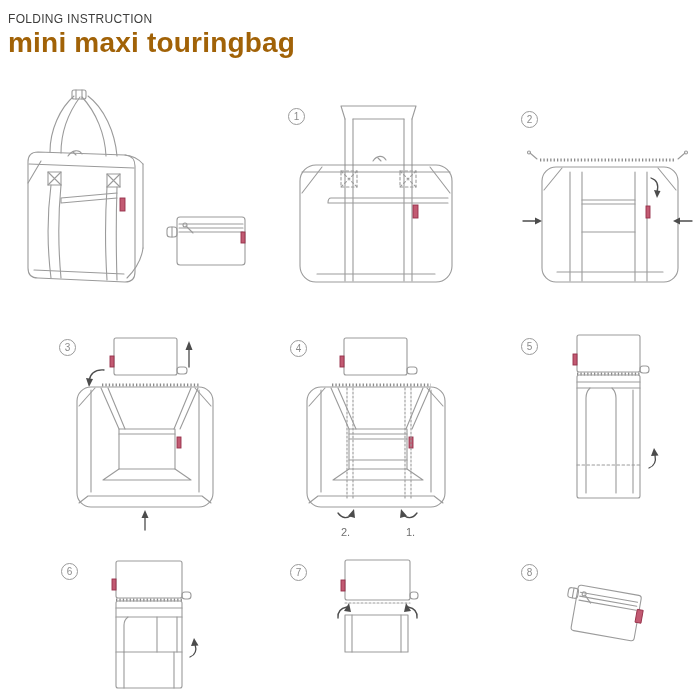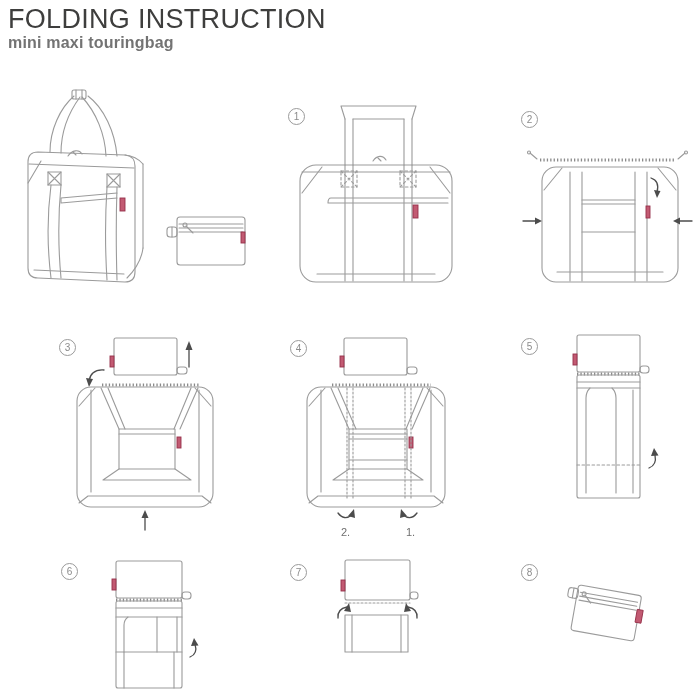--- a/index.html
+++ b/index.html
@@ -1,21 +1,21 @@
 <!DOCTYPE html>
 <html><head>
 <meta charset="utf-8">
 <style>
   html,body{margin:0;padding:0;background:#ffffff;}
   #stage{position:relative;width:700px;height:700px;background:#ffffff;overflow:hidden;
          font-family:"Liberation Sans",sans-serif;}
-  .hdr-title{position:absolute;left:8px;top:8px;font-size:27px;line-height:22px;
+  .hdr-title{position:absolute;left:8px;top:8px;font-size:12px;line-height:22px;
              color:#3e3e3d;font-weight:400;letter-spacing:0.3px;}
-  .hdr-sub{position:absolute;left:8px;top:31px;font-size:16px;line-height:24px;
-           color:#737373;font-weight:700;letter-spacing:0.2px;}
+  .hdr-sub{position:absolute;left:8px;top:31px;font-size:28px;line-height:24px;
+           color:#a16207;font-weight:700;letter-spacing:0.2px;}
   .badge{position:absolute;width:15px;height:15px;border:1px solid #9a9a9a;border-radius:50%;
          color:#8b8b8b;font-size:10px;display:flex;align-items:center;justify-content:center;
          box-sizing:content-box;background:#fff;}
   .panel{position:absolute;}
   
   .s{stroke:#9b9b9b;stroke-width:1.1;fill:none;stroke-linecap:round;stroke-linejoin:round;}
   .teeth{stroke:#8a8a8a;stroke-width:3;fill:none;stroke-dasharray:1.3 2.1;}
   .dash{stroke-dasharray:2.6 2.4;}
   .dsh2{stroke-dasharray:2 2;}
   .arr{stroke:#4c4c4c;stroke-width:1.3;fill:none;stroke-linecap:round;}

